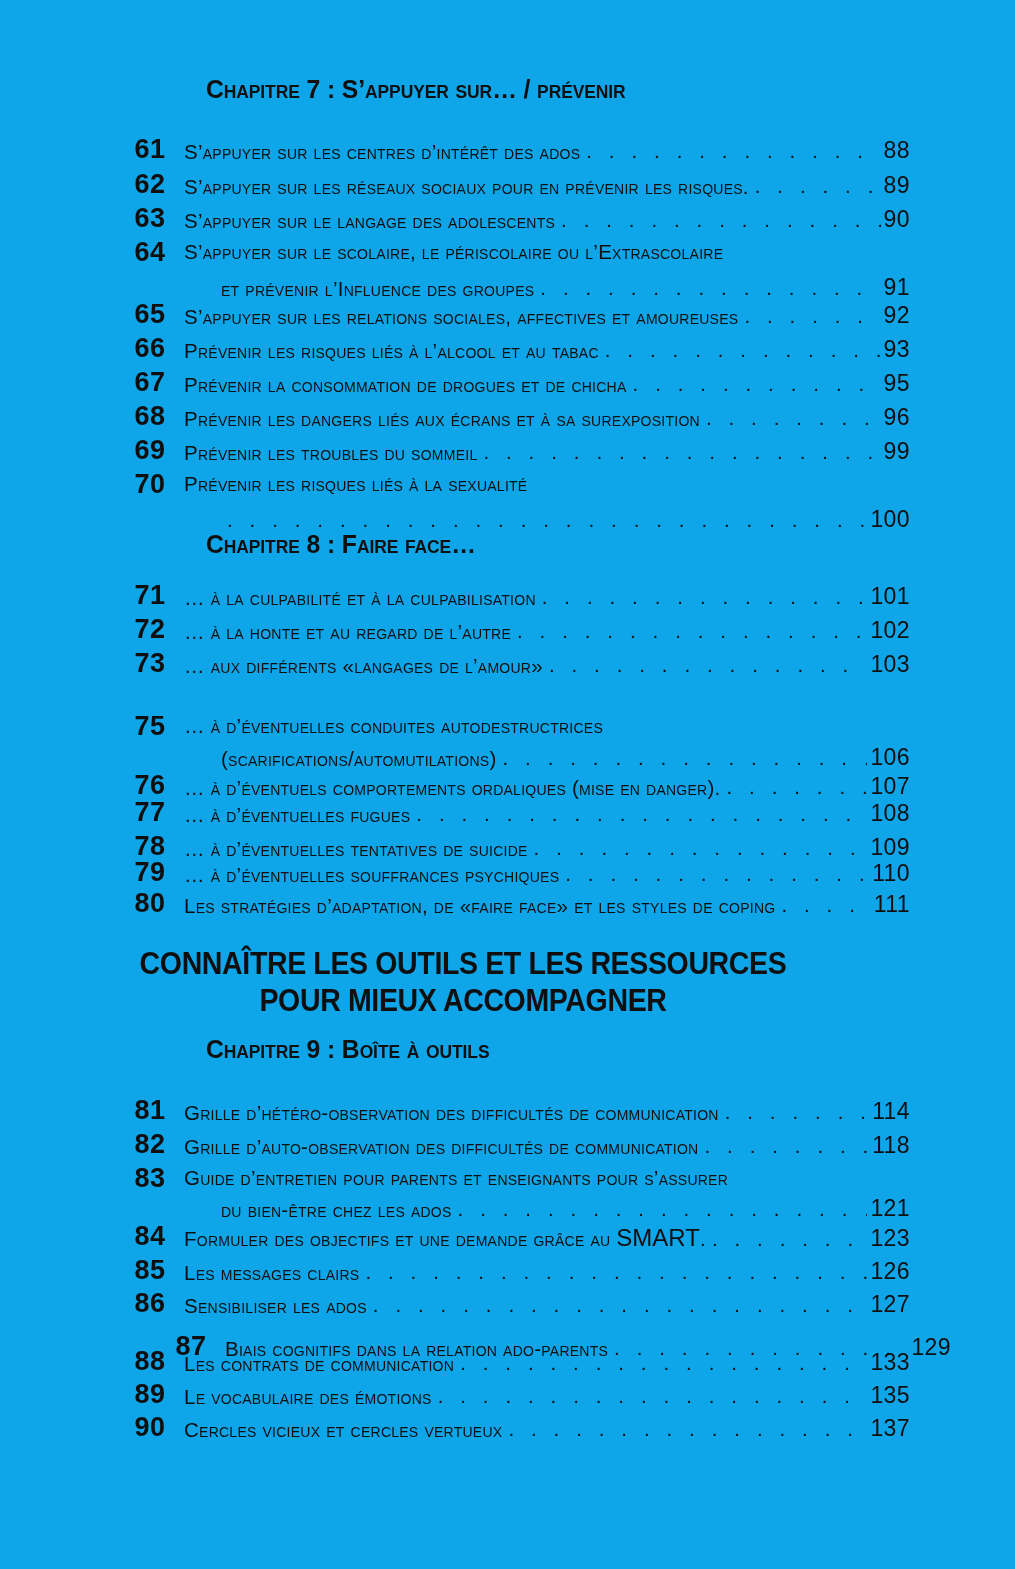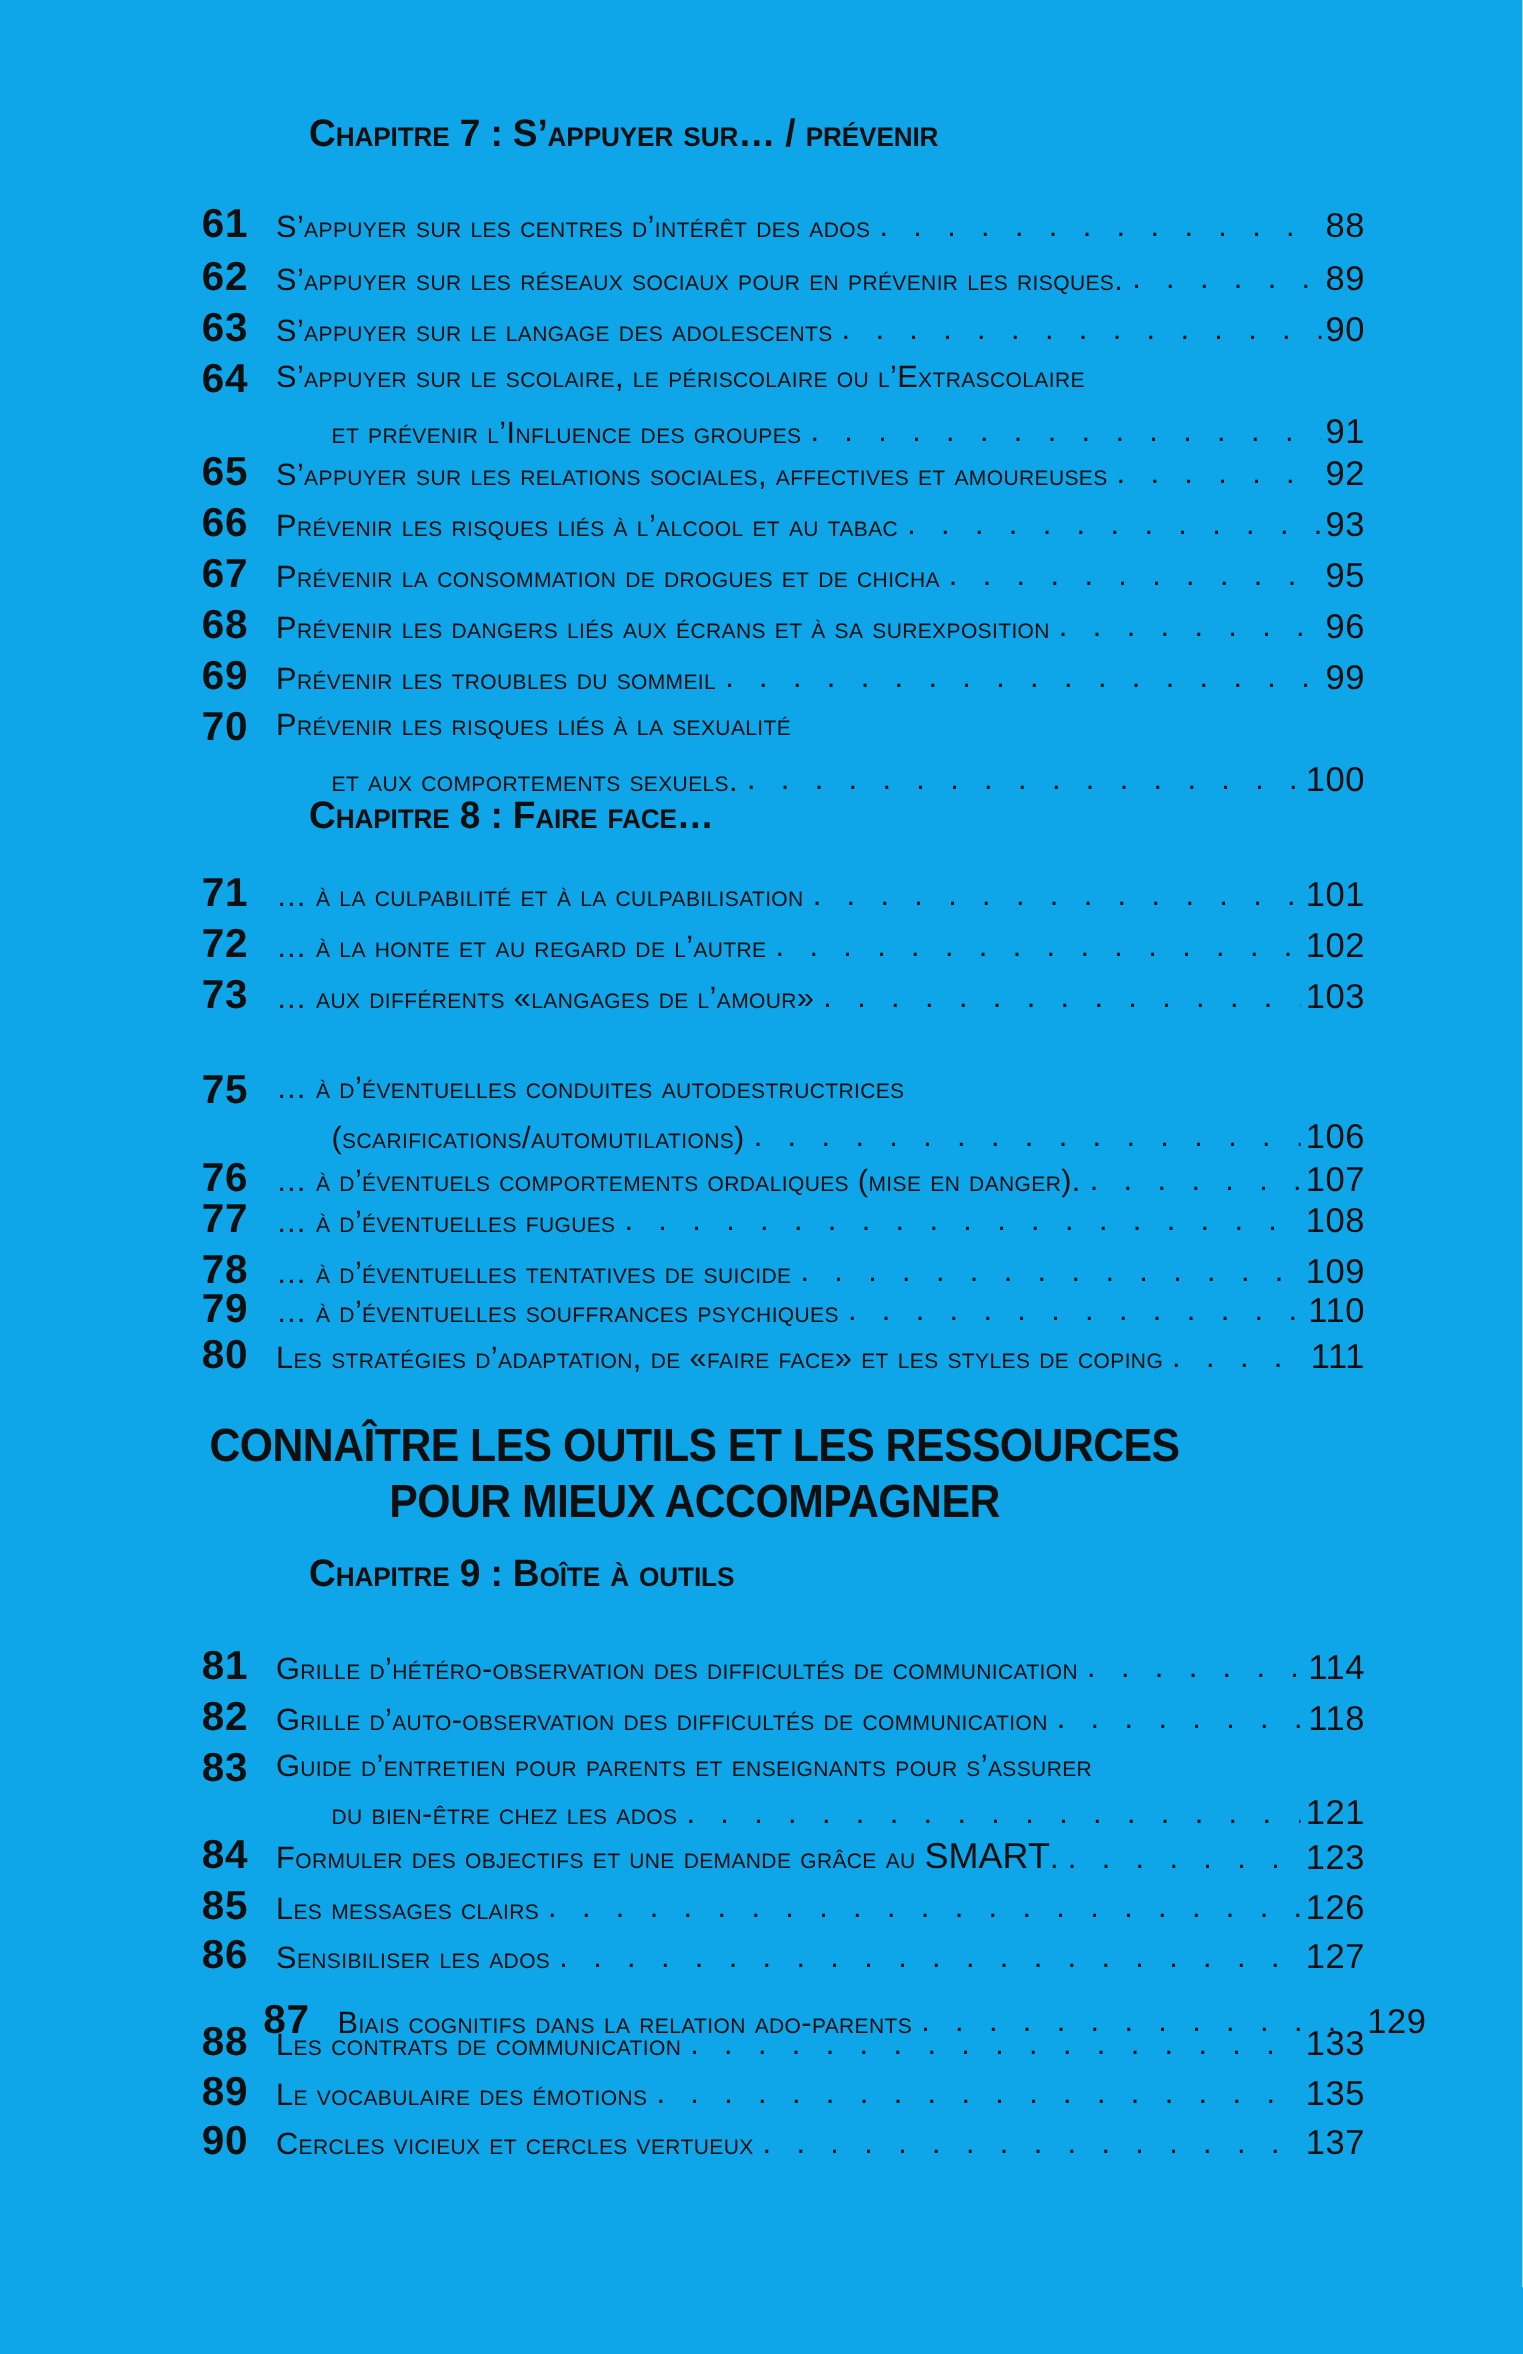--- a/index.html
+++ b/index.html
@@ -228,21 +228,20 @@
 
   <div class="toc-row no-leaders" style="top:469px;">
     <span class="toc-num">70</span>
     <span class="toc-mid">
       <span class="toc-label"><span class="cap">P</span>révenir les risques liés à la sexualité</span>
     </span>
   </div>
 
   <div class="toc-row" style="top:503px;">
     <span class="toc-mid indented">
-      <span class="toc-label">et aux comportements sexuels.</span>
       <span class="leaders"></span>
       <span class="toc-page">100</span>
     </span>
   </div>
 
   <div class="chapter-heading" style="top:530px;">
     <span class="cap">C</span><span>hapitre 8 : </span><span class="cap">F</span><span>aire face…</span>
   </div>
 
   <div class="toc-row" style="top:580px;">

